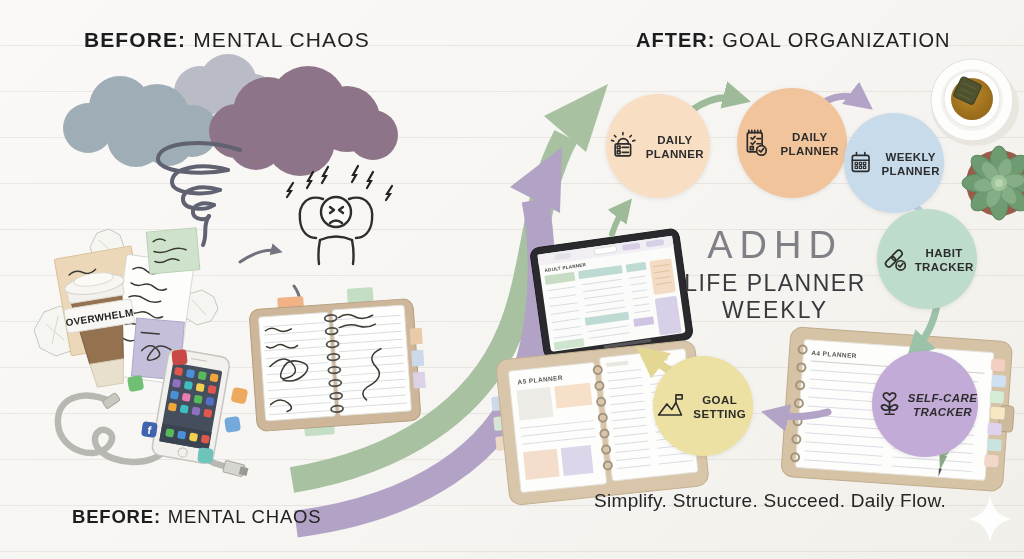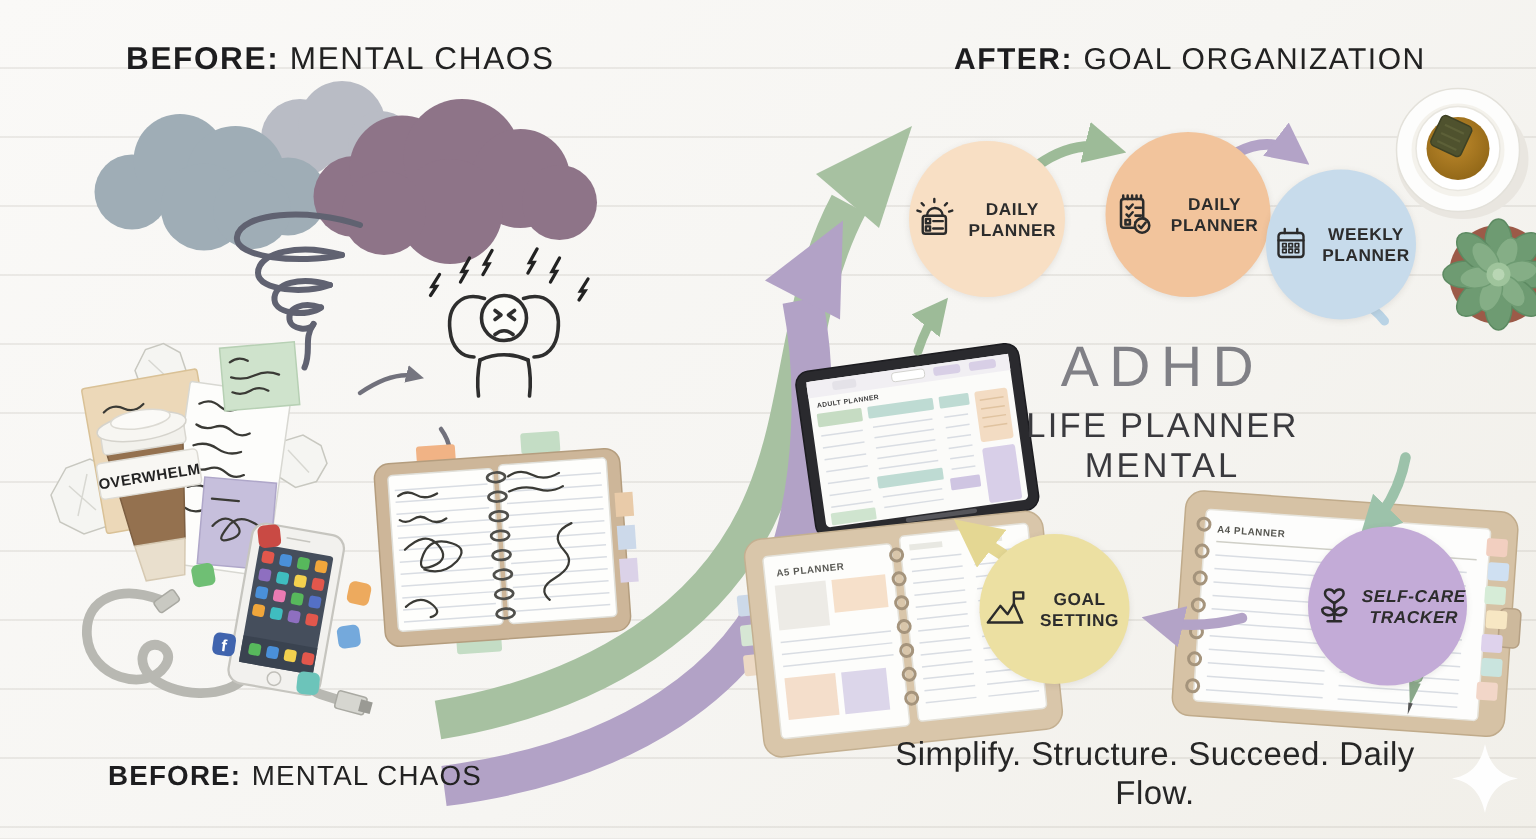--- a/index.html
+++ b/index.html
@@ -19,21 +19,21 @@
   .after-top{left:636px;top:29px;font-size:20px;letter-spacing:1px;}
   .before-bottom{left:72px;top:506px;font-size:18.5px;letter-spacing:.8px;}
 
   .center-title{position:absolute;left:662px;top:226px;width:226px;text-align:center;}
   .center-title .adhd{font-size:38px;letter-spacing:7px;color:#808086;font-weight:500;line-height:1.0;}
   .center-title .l2{font-size:23px;letter-spacing:1.5px;color:#3a3a3e;font-weight:500;margin-top:6px;}
   .center-title .l3{font-size:23px;letter-spacing:2px;color:#3a3a3e;font-weight:500;}
 
   .how{position:absolute;left:580px;top:488px;width:380px;text-align:center;color:#161616;}
   .how .t{font-weight:800;font-size:16.5px;letter-spacing:.6px;}
-  .how .s{font-size:22px;margin-top:2px;color:#262626;letter-spacing:.3px;}
+  .how .s{font-size:19px;margin-top:2px;color:#262626;letter-spacing:.3px;}
 
   
   .fc{position:absolute;border-radius:50%;display:flex;flex-direction:row;align-items:center;justify-content:flex-start;
       box-shadow:0 1px 4px rgba(90,80,70,.12);}
   .fc .lbl{font-size:11.5px;font-weight:700;letter-spacing:.4px;color:#2c2c2c;text-align:center;line-height:1.2;width:84%;margin-top:3px;}
   .fc svg{display:block;}
   .c0{left:606px;top:94px;width:104px;height:104px;}
   .c1{left:737px;top:88px;width:110px;height:110px;}
   .c2{left:844px;top:113px;width:100px;height:100px;}
   .c3{left:877px;top:209px;width:100px;height:100px;}
@@ -411,21 +411,21 @@
 <div class="h after-top">
   <span class="b">AFTER:</span><span class="r">GOAL ORGANIZATION</span>
 </div>
 <div class="h before-bottom">
   <span class="b">BEFORE:</span><span class="r">MENTAL CHAOS</span>
 </div>
 
 <div class="center-title">
   <div class="adhd">ADHD</div>
   <div class="l2">LIFE PLANNER</div>
-  <div class="l3">MENTAL</div>
+  <div class="l3">WEEKLY</div>
 </div>
 
 <div class="how">
   <div class="s">Simplify. Structure. Succeed. Daily Flow.</div>
 </div>
 
 <div class="fc c0" style="background-color: rgb(248, 223, 196);">
   <svg class="ic" width="42" height="42" viewBox="0 0 48 48">
     <path d="M17 21 a7.5 7.5 0 0 1 15 0"></path>
     <path d="M24 8 V5 M14 11 l-2 -2 M34 11 l2 -2 M11 17 l-3 -1 M38 17 l3 -1"></path>
@@ -461,20 +461,29 @@
           <rect x="28" y="23" width="3.4" height="3.4"></rect>
       <rect x="16" y="28.5" width="3.4" height="3.4"></rect>
           <rect x="22" y="28.5" width="3.4" height="3.4"></rect>
           <rect x="28" y="28.5" width="3.4" height="3.4"></rect>
       <rect x="22" y="31.8" width="0" height="0"></rect>
     </g>
   </svg>
   <div class="lbl">WEEKLY PLANNER</div>
 </div>
 
+<div class="fc c3" style="background-color: rgb(190, 220, 203);">
+  <svg class="ic" width="44" height="44" viewBox="0 0 48 48">
+    <rect x="11" y="23.5" width="16" height="9" rx="4.5" transform="rotate(-45 19 28)"></rect>
+    <rect x="20" y="14.5" width="16" height="9" rx="4.5" transform="rotate(-45 28 19)"></rect>
+    <circle cx="33" cy="33" r="6.5" fill="#bedccb"></circle>
+    <path d="M30 33 l2.2 2.2 l4 -5"></path>
+  </svg>
+  <div class="lbl">HABIT TRACKER</div>
+</div>
 
 <div class="fc c4" style="background-color: rgb(195, 171, 215);">
   <svg class="ic" width="44" height="44" viewBox="0 0 48 48">
     <path d="M24 12 c-2 -4.5 -8.5 -4 -8.5 0.8 c0 3.6 4.5 5.8 8.5 8.6 c4 -2.8 8.5 -5 8.5 -8.6 c0 -4.8 -6.5 -5.3 -8.5 -0.8 Z"></path>
     <path d="M24 21 V36"></path>
     <path d="M24 31 c-2 -6 -8 -7 -11 -4 c0 5 6 7 11 4 Z"></path>
     <path d="M24 31 c2 -6 8 -7 11 -4 c0 5 -6 7 -11 4 Z"></path>
     <path d="M18 38 h12"></path>
   </svg>
   <div class="lbl">SELF-CARE TRACKER</div>

